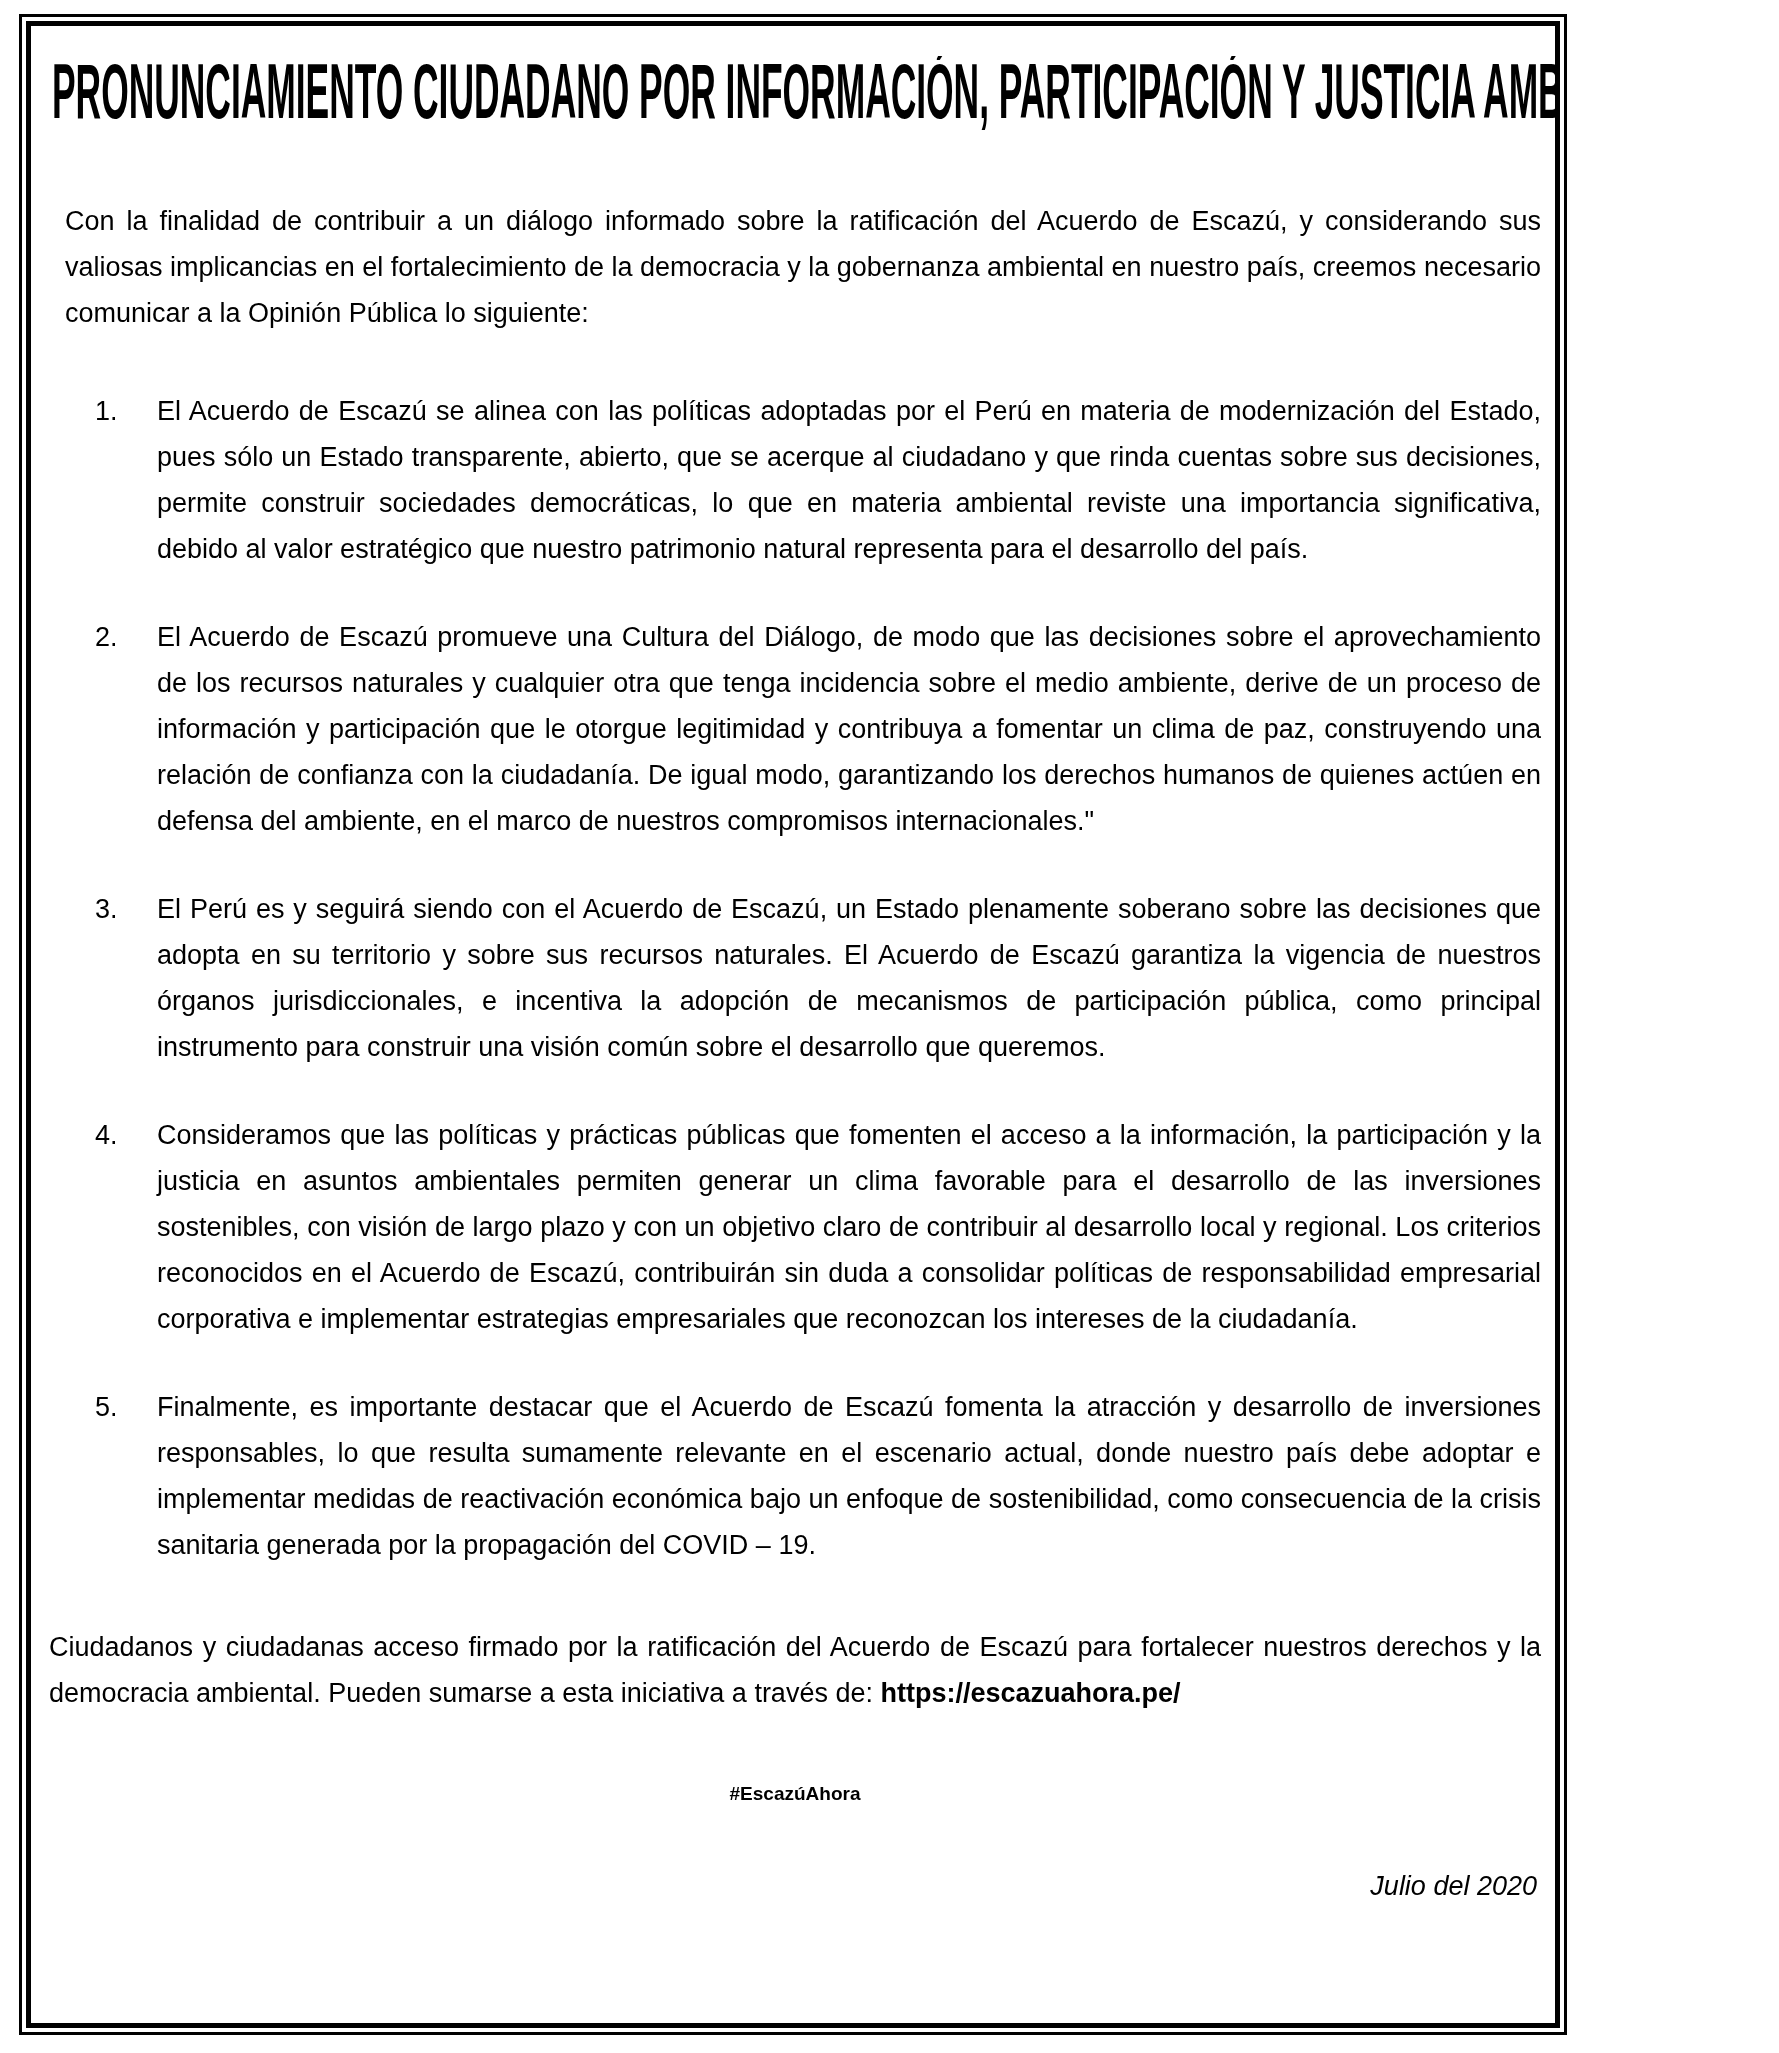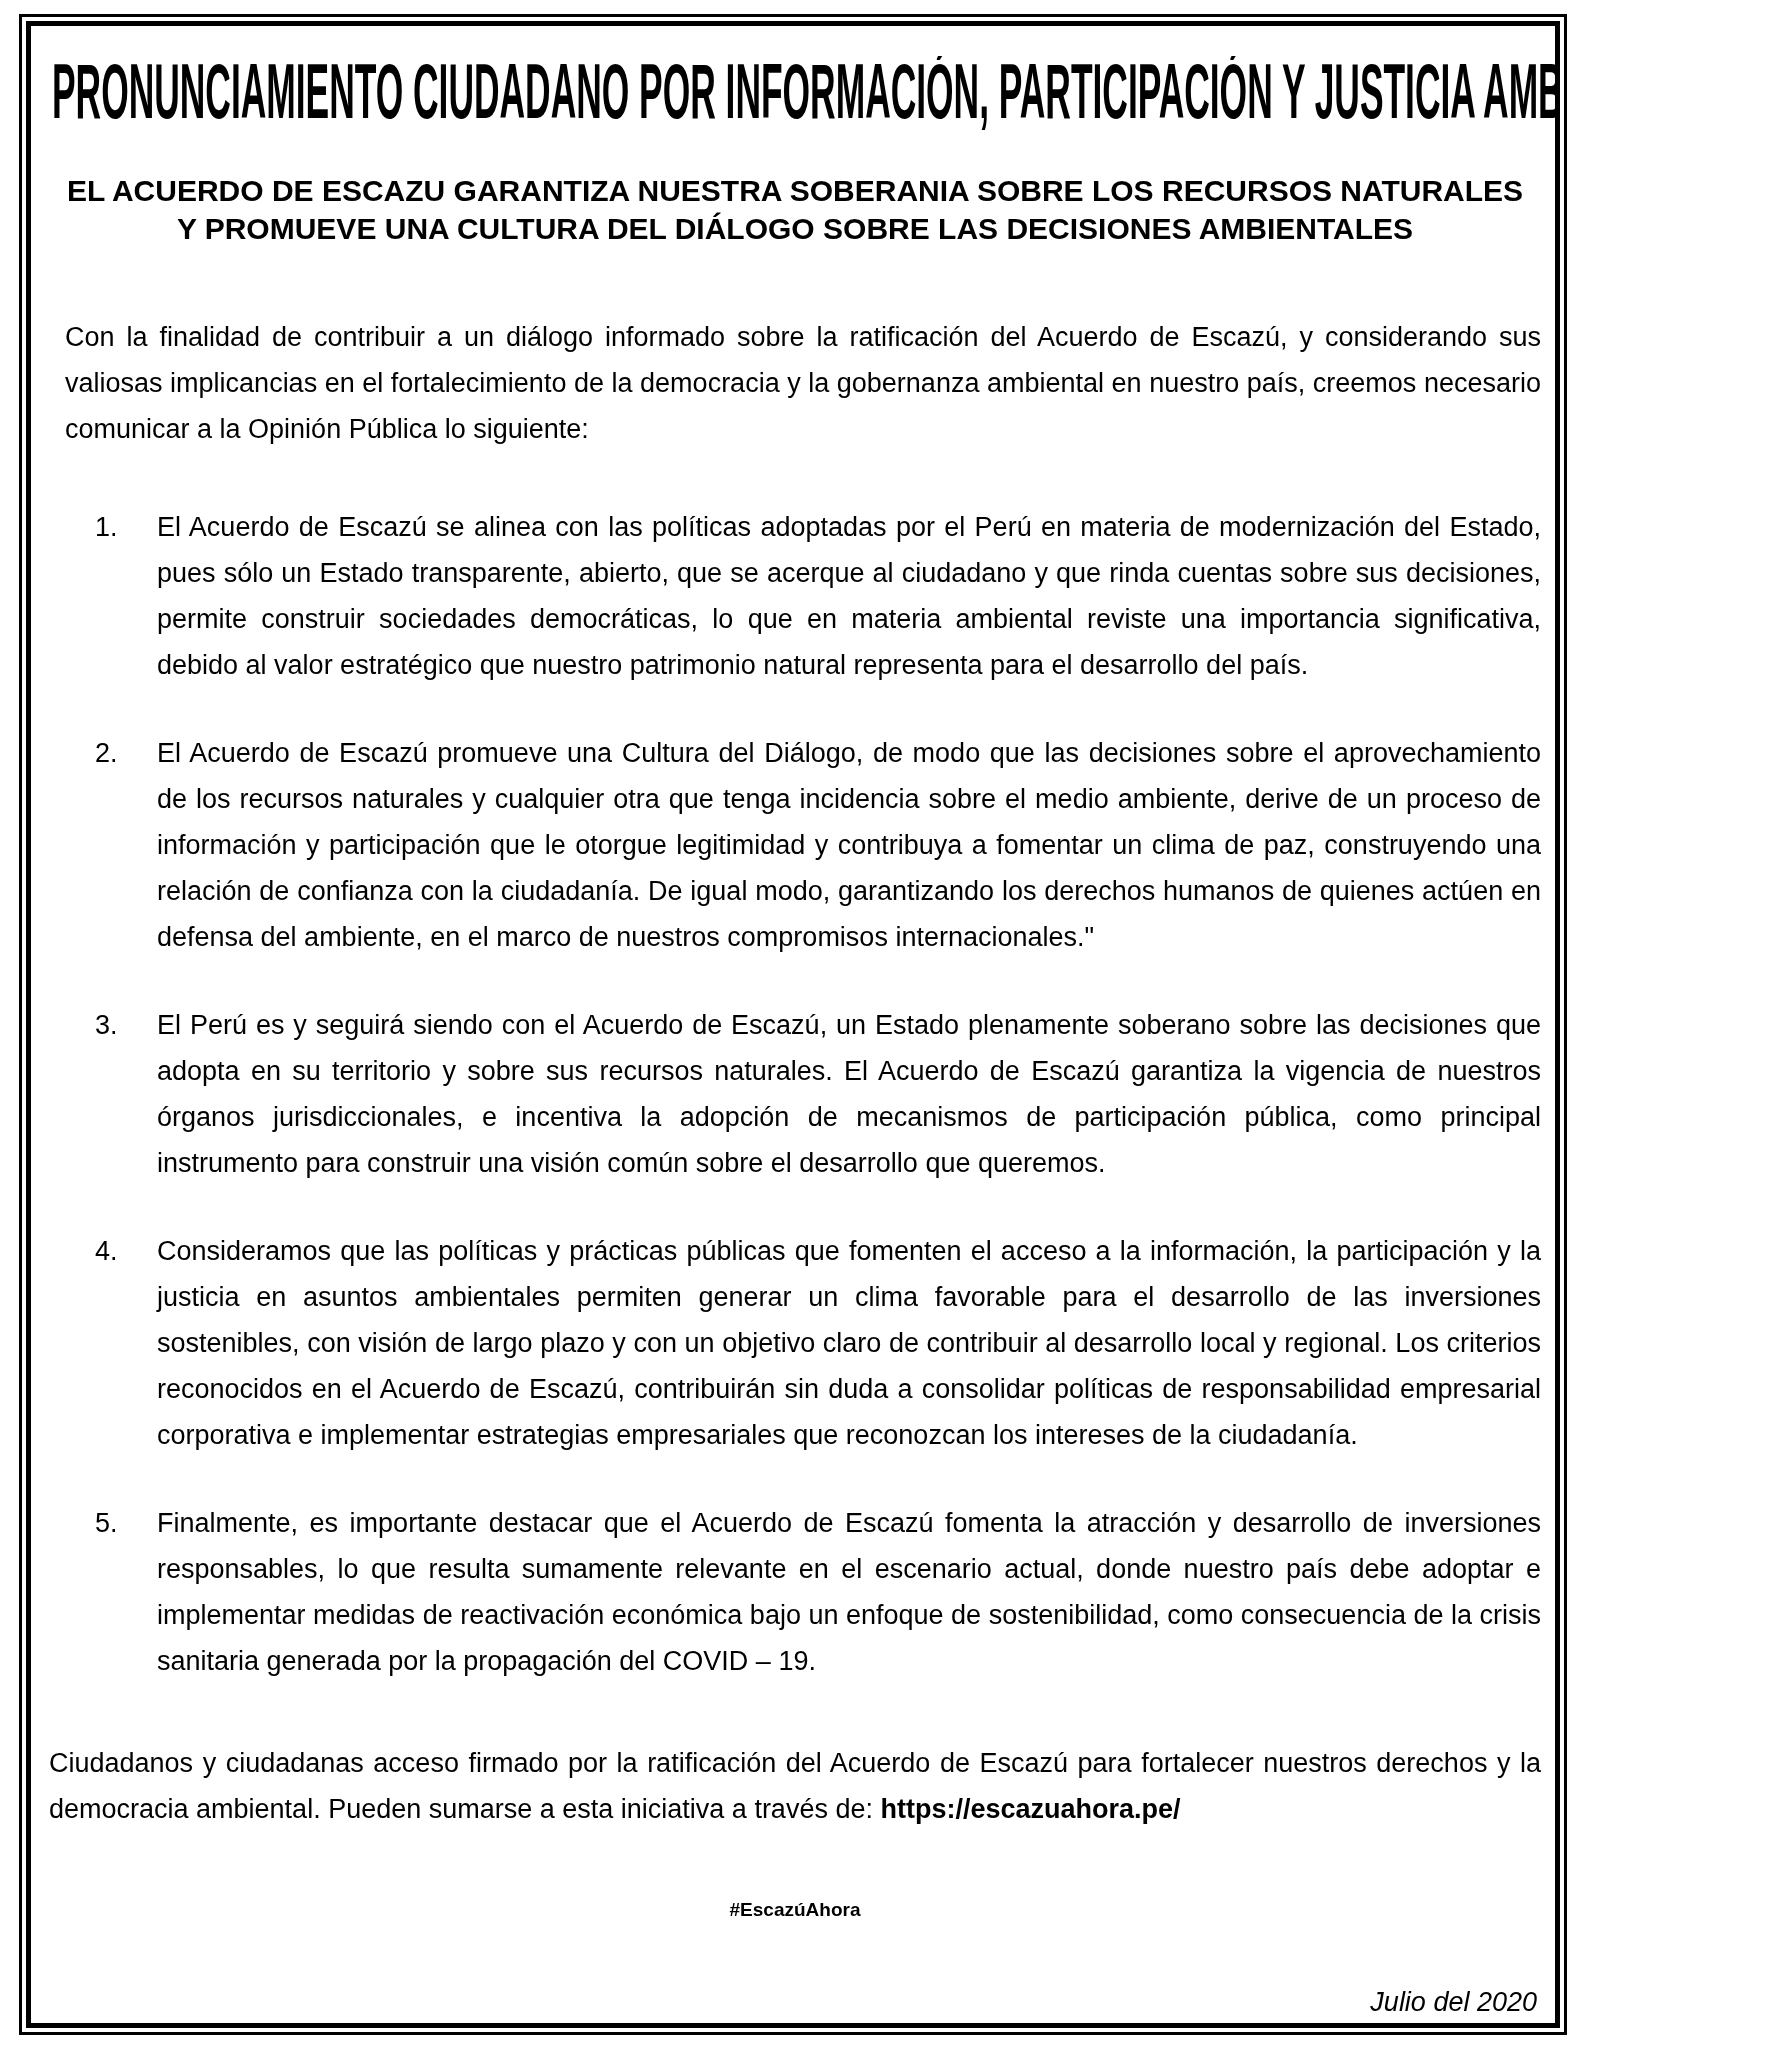--- a/index.html
+++ b/index.html
@@ -99,24 +99,20 @@
 
 <div class="sheet">
   <div class="border-outer">
     <div class="border-inner">
 
       <header>
         <svg class="title-svg" width="1690" height="76">
           <text x="845" y="62" text-anchor="middle" font-size="78" textLength="1684" lengthAdjust="spacingAndGlyphs">PRONUNCIAMIENTO CIUDADANO POR INFORMACIÓN, PARTICIPACIÓN Y JUSTICIA AMBIENTALES</text>
         </svg>
 
-        <div class="subtitle">
-          <div>EL ACUERDO DE ESCAZU GARANTIZA NUESTRA SOBERANIA SOBRE LOS RECURSOS NATURALES</div>
-          <div>Y PROMUEVE UNA CULTURA DEL DIÁLOGO SOBRE LAS DECISIONES AMBIENTALES</div>
-        </div>
       </header>
 
       <p class="intro">Con la finalidad de contribuir a un diálogo informado sobre la ratificación del Acuerdo de Escazú, y considerando sus valiosas implicancias en el fortalecimiento de la democracia y la gobernanza ambiental en nuestro país, creemos necesario comunicar a la Opinión Pública lo siguiente:</p>
 
       <div class="list">
 
         <div class="list-item">
           <span class="num">1.</span>
           <span class="txt">El Acuerdo de Escazú se alinea con las políticas adoptadas por el Perú en materia de modernización del Estado, pues sólo un Estado transparente, abierto, que se acerque al ciudadano y que rinda cuentas sobre sus decisiones, permite construir sociedades democráticas, lo que en materia ambiental reviste una importancia significativa, debido al valor estratégico que nuestro patrimonio natural representa para el desarrollo del país.</span>
         </div>

